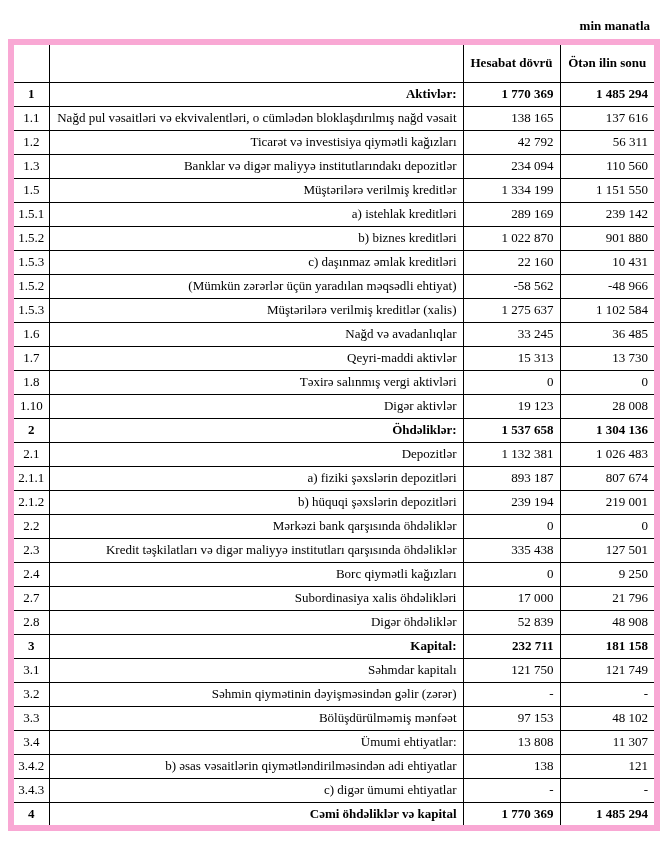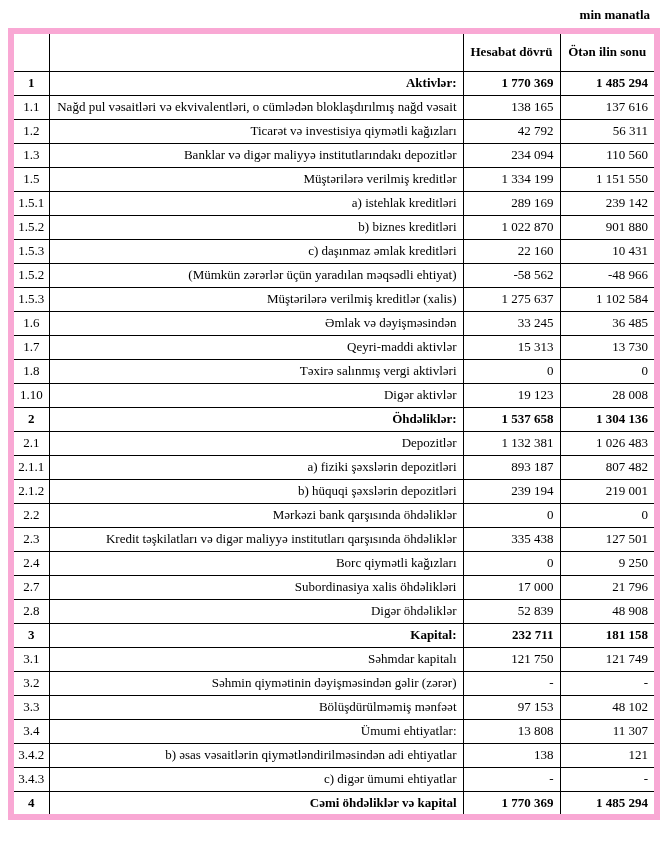--- a/index.html
+++ b/index.html
@@ -6,21 +6,21 @@
   html, body {
     margin: 0;
     padding: 0;
     background: #ffffff;
     color: #000000;
     font-family: "Liberation Serif", "DejaVu Serif", serif;
   }
   .page {
     width: 662px;
     min-height: 864px;
-    padding: 5px 8px 8px 8px;
+    padding: 16px 8px 8px 8px;
   }
   .unit-note {
     width: 646px;
     text-align: right;
     font-weight: bold;
     font-size: 13px;
     margin: 2px 2px 5px 0;
     padding-right: 4px;
   }
   table.balance-table {
@@ -141,21 +141,21 @@
           <td class="cell-val">-48 966</td>
         </tr>
         <tr>
           <td class="cell-num">1.5.3</td>
           <td class="cell-label">Müştərilərə verilmiş kreditlər (xalis)</td>
           <td class="cell-val">1 275 637</td>
           <td class="cell-val">1 102 584</td>
         </tr>
         <tr>
           <td class="cell-num">1.6</td>
-          <td class="cell-label">Əmlak və dəyişməsindən</td>
+          <td class="cell-label">Nağd və avadanlıqlar</td>
           <td class="cell-val">33 245</td>
           <td class="cell-val">36 485</td>
         </tr>
         <tr>
           <td class="cell-num">1.7</td>
           <td class="cell-label">Qeyri-maddi aktivlər</td>
           <td class="cell-val">15 313</td>
           <td class="cell-val">13 730</td>
         </tr>
         <tr>
@@ -179,21 +179,21 @@
         <tr>
           <td class="cell-num">2.1</td>
           <td class="cell-label">Depozitlər</td>
           <td class="cell-val">1 132 381</td>
           <td class="cell-val">1 026 483</td>
         </tr>
         <tr>
           <td class="cell-num">2.1.1</td>
           <td class="cell-label">a) fiziki şəxslərin depozitləri</td>
           <td class="cell-val">893 187</td>
-          <td class="cell-val">807 482</td>
+          <td class="cell-val">807 674</td>
         </tr>
         <tr>
           <td class="cell-num">2.1.2</td>
           <td class="cell-label">b) hüquqi şəxslərin depozitləri</td>
           <td class="cell-val">239 194</td>
           <td class="cell-val">219 001</td>
         </tr>
         <tr>
           <td class="cell-num">2.2</td>
           <td class="cell-label">Mərkəzi bank qarşısında öhdəliklər</td>

